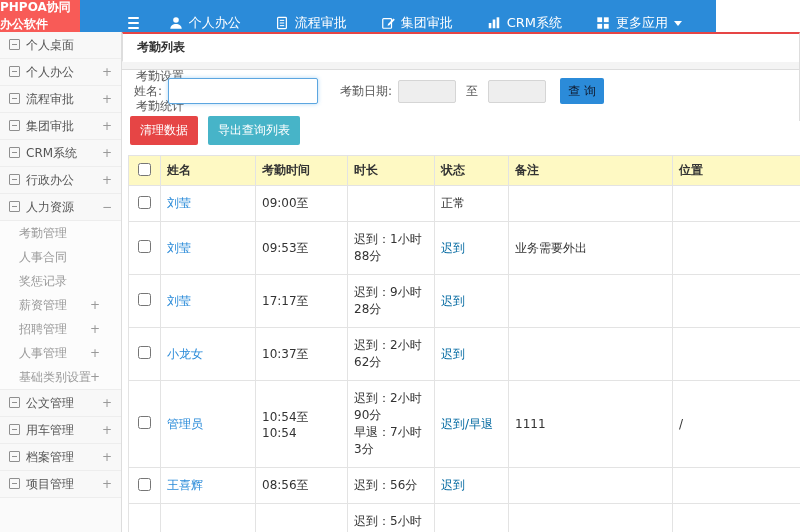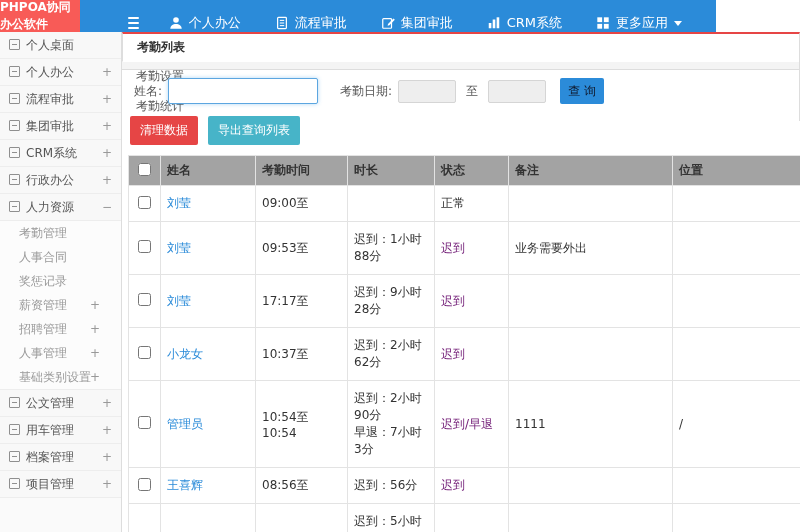--- a/index.html
+++ b/index.html
@@ -61,24 +61,24 @@
   .action-bar { padding:4px 6px 10px 8px; display:flex; }
   .action-btn { color:#fff; border:none; border-radius:2px; font-size:12px;
     padding:6px 10px; margin-right:10px; cursor:pointer; font-family:inherit; }
   .btn-danger { background:#e64545; }
   .btn-info { background:#47b4c8; }
 
   .table-wrap { padding-left:6px; }
   table { border-collapse:collapse; width:672px; table-layout:fixed; }
   th,td { border:1px solid #e3e3e3; font-size:12px; padding:9px 6px;
     text-align:left; vertical-align:middle; word-wrap:break-word; }
-  th { font-weight:bold; color:#333; background:#a3a3a3; padding:6px; }
+  th { font-weight:bold; color:#333; background:#fef9c3; padding:6px; }
   .cb-cell { text-align:center; padding:6px 2px; }
   .name-link { color:#2b8bd9; cursor:pointer; text-decoration:none; }
-  .status-late { color:#701a75; }
+  .status-late { color:#0369a1; }
   .status-normal { color:#333; }
 </style>
 </head>
 <body>
 
 <div class="topbar">
   <div class="logo">PHPOA协同办公软件</div>
   <div class="hamburger">
       <i></i>
       <i></i>

